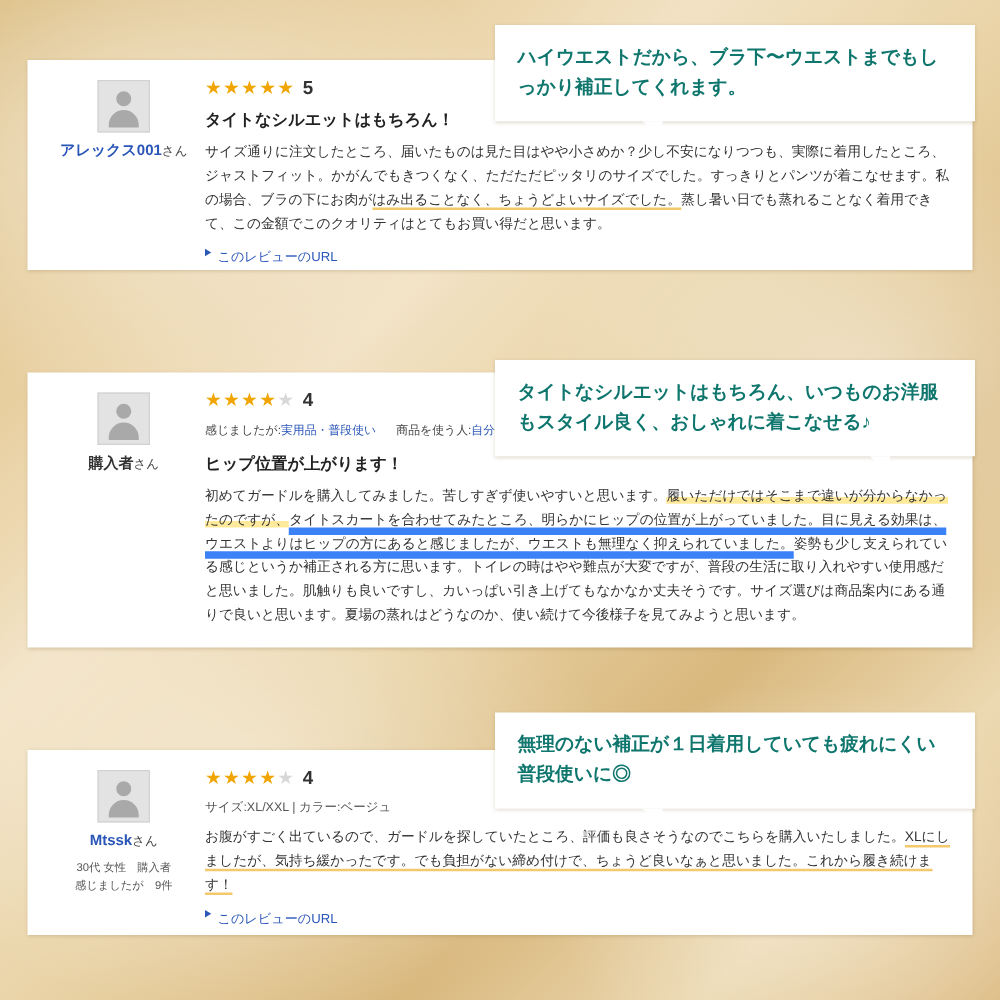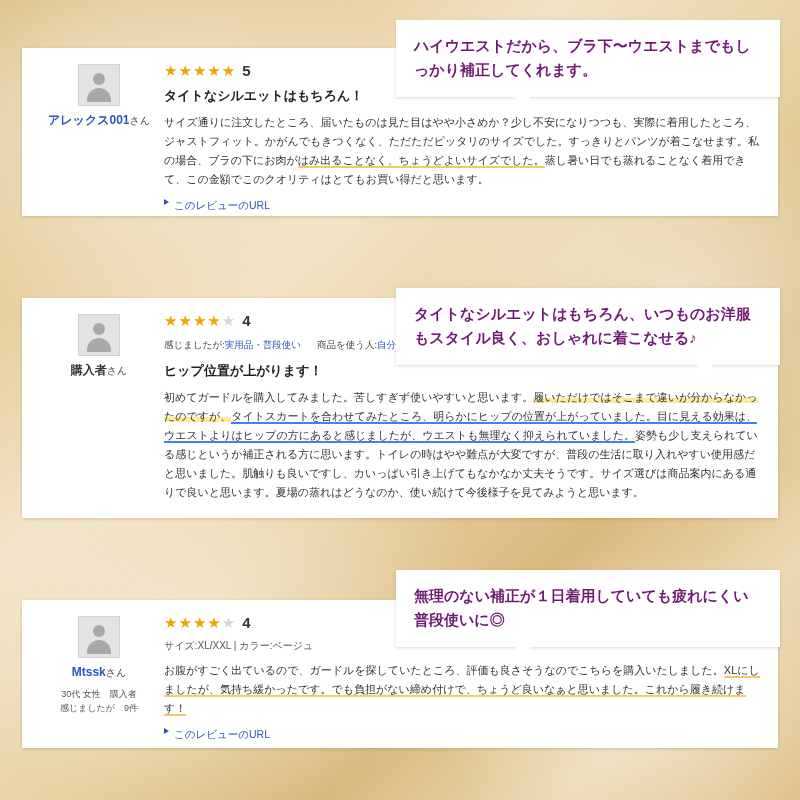--- a/index.html
+++ b/index.html
@@ -92,21 +92,21 @@
     line-height: 1.4;
   }
   .text {
     font-size: 11px;
     color: #333;
     line-height: 1.72;
     margin: 0;
   }
   .hl-y { background: linear-gradient(transparent 58%, #ffe99a 58%); }
   .ul-y { border-bottom: 2px solid #f3c96b; }
-  .ul-b { border-bottom: 2px solid #3b82f6; }
+  .ul-b { border-bottom: 6px solid #3b82f6; }
 
   .attrs { font-size: 9.5px; color: #444; margin: 0 0 10px 0; line-height: 1.6; }
   .attrs .k { color: #444; }
   .attrs .v { color: #2a56b8; }
   .attrs .sep { display: inline-block; width: 16px; }
   .subinfo { font-size: 10px; color: #555; margin: 0 0 8px 0; }
 
   .url-link {
     margin-top: 10px;
     font-size: 10.5px;
@@ -119,21 +119,21 @@
     width: 0; height: 0;
     border-left: 5px solid #2a56b8;
     border-top: 3.5px solid transparent;
     border-bottom: 3.5px solid transparent;
   }
 
   
   .callout {
     position: absolute;
     background: #ffffff;
-    color: #701a75;
+    color: #0f766e;
     font-size: 15px;
     font-weight: bold;
     line-height: 1.62;
     padding: 14px 18px;
     box-shadow: 0 1px 3px rgba(120,90,40,0.22);
   }
   .callout .tail {
     position: absolute;
     width: 0; height: 0;
     border-top: 14px solid #ffffff;

